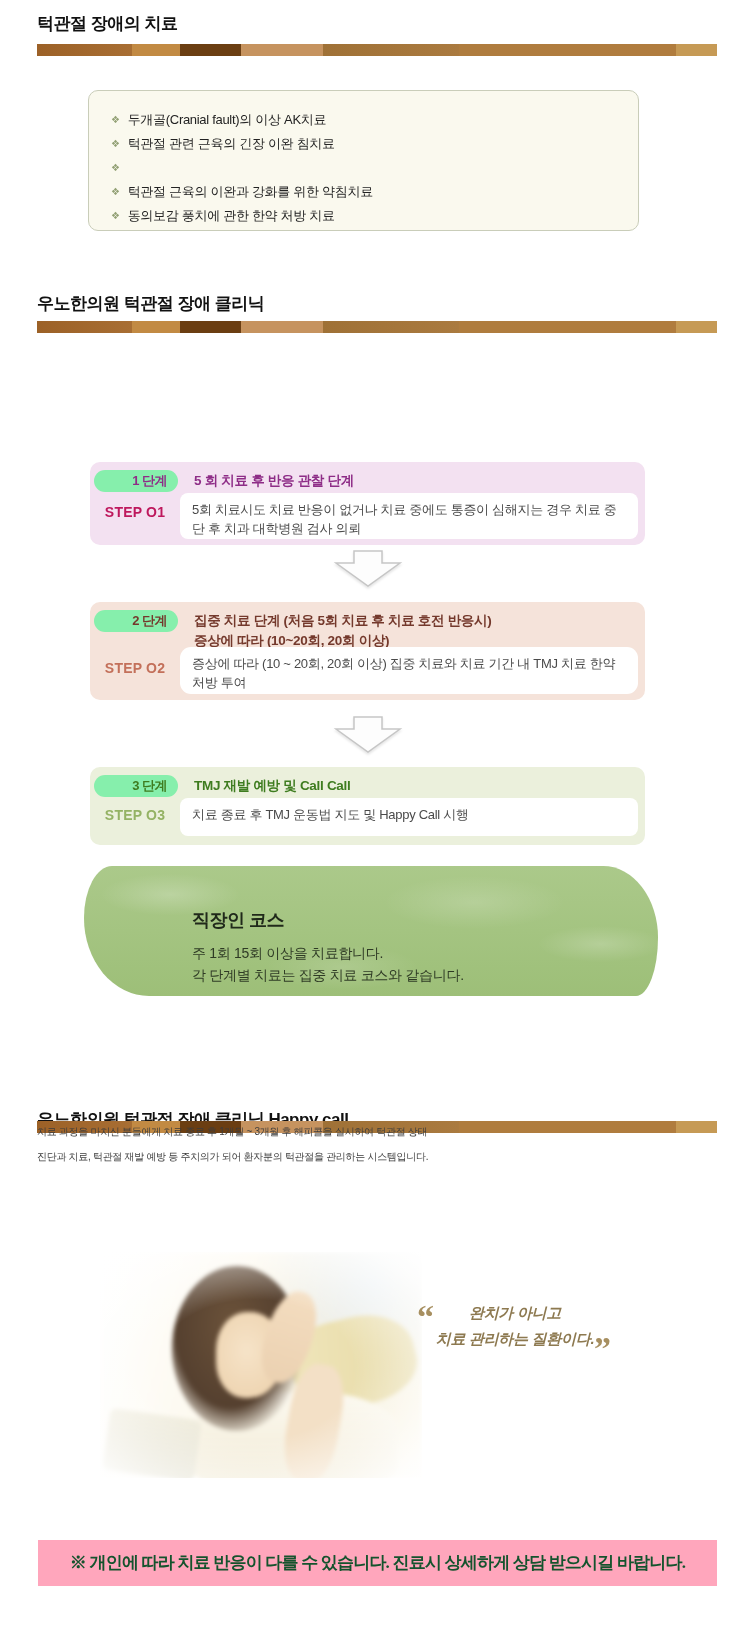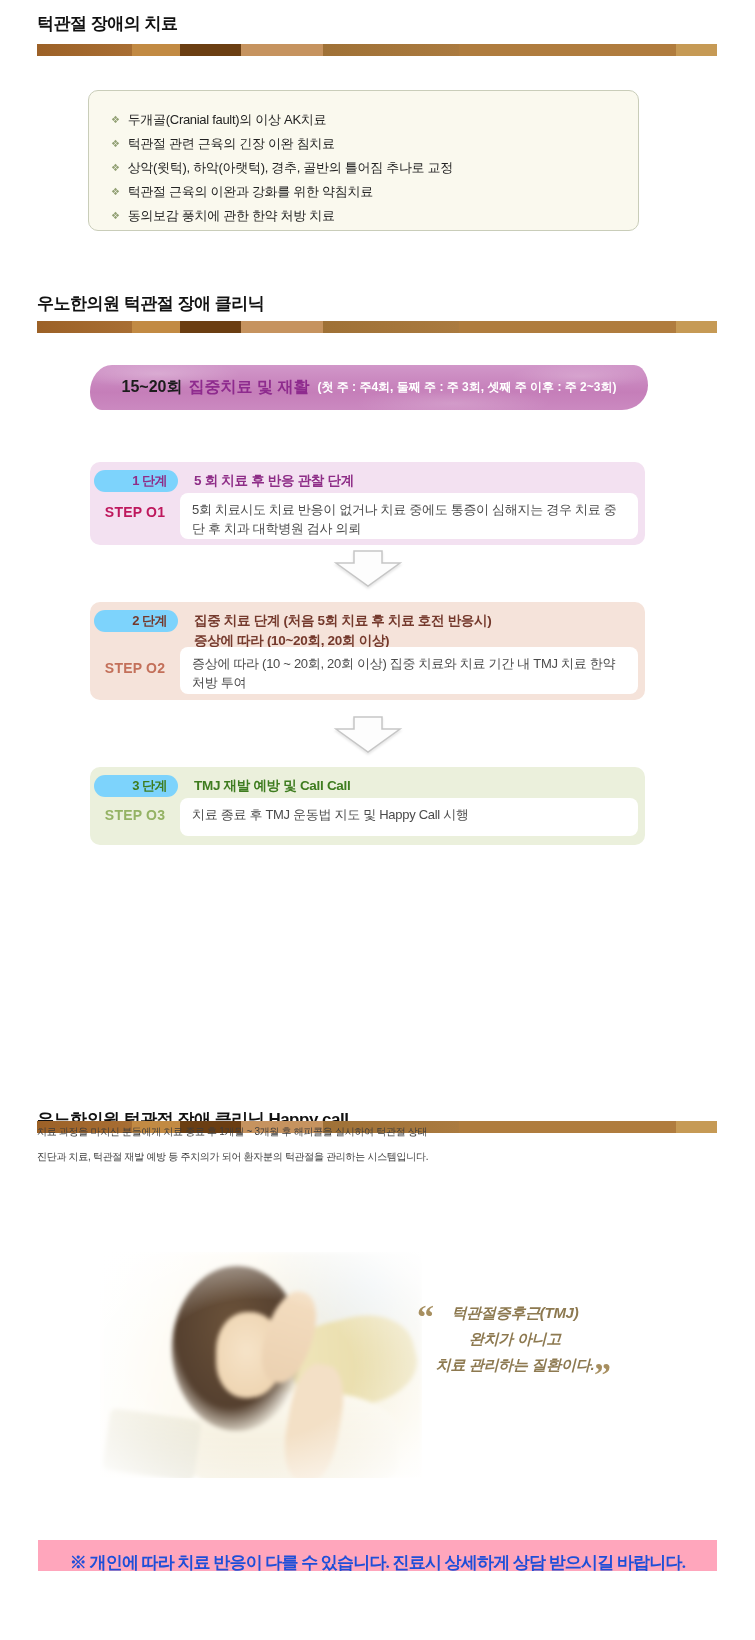--- a/index.html
+++ b/index.html
@@ -48,21 +48,21 @@
     background:rgba(201,129,190,.45);
     border-radius:45% 55% 60% 40% / 55% 40% 50% 60%;
   }
   .banner-count { font-size:16px; font-weight:bold; color:#1c1c1c; margin-right:6px; }
   .banner-label { font-size:16px; font-weight:bold; color:#8e2b8e; margin-right:8px; }
   .banner-schedule { font-size:12px; font-weight:bold; color:#fff; }
   
   .step { position:absolute; left:90px; width:555px; border-radius:10px; }
   .step .pill {
     position:absolute; left:4px; top:8px; width:84px; height:22px;
-    background:#7dd3fc; border-radius:12px; text-align:right; padding-right:11px;
+    background:#86efac; border-radius:12px; text-align:right; padding-right:11px;
     font-weight:bold; font-size:13px; line-height:22px; letter-spacing:-0.5px;
   }
   .step .heading {
     position:absolute; left:104px; top:9px; font-size:13.5px; font-weight:bold;
     line-height:20px; letter-spacing:-0.3px;
   }
   .step .code {
     position:absolute; left:0; width:90px; text-align:center;
     font-weight:bold; font-size:14px; letter-spacing:0.2px;
   }
@@ -70,21 +70,21 @@
     position:absolute; left:90px; right:7px; background:#fff; border-radius:8px;
     padding:7px 12px; font-size:13px; color:#4a4a4a; line-height:19px; letter-spacing:-0.3px;
   }
   .step1 { top:462px; height:83px; background:#f3e1f1; }
   .step1 .pill, .step1 .heading { color:#8e2d87; }
   .step1 .code { color:#be185d; top:42px; }
   .step1 .desc { top:31px; bottom:6px; }
   .step2 { top:602px; height:98px; background:#f5e3da; }
   .step2 .pill, .step2 .heading { color:#74392c; }
   .step2 .code { color:#c3705a; top:58px; }
-  .step2 .desc { top:45px; bottom:6px; }
+  .step2 .desc { top:45px; bottom:6px;border-radius:11px; }
   .step3 { top:767px; height:78px; background:#ebf0dc; }
   .step3 .pill, .step3 .heading { color:#3e7c1f; }
   .step3 .code { color:#94b264; top:40px; }
   .step3 .desc { top:31px; bottom:9px; }
   .arrow { position:absolute; left:330px; width:76px; height:40px; filter:drop-shadow(0 2px 1px rgba(0,0,0,0.10)); }
   .arrow1 { top:550px; } .arrow2 { top:716px; }
   
   .course {
     position:absolute; left:84px; top:866px; width:574px; height:130px;
     background:
@@ -118,24 +118,24 @@
   .ph-laptop { position:absolute; left:6px; bottom:2px; width:92px; height:62px; background:linear-gradient(#f1eee0,#e2dfcd); border-radius:6px; transform:rotate(8deg); }
   .ph-fade { position:absolute; inset:0; background:radial-gradient(ellipse at 48% 52%, transparent 42%, rgba(255,255,255,.85) 86%, #fff 100%); }
   
   .quote { position:absolute; left:415px; top:1300px; width:200px; text-align:center; }
   .q-line { font-size:15px; font-weight:bold; font-style:italic; color:#8d7950; line-height:26px; letter-spacing:-0.3px; }
   .q-mark { position:absolute; font-family:"Liberation Serif","DejaVu Serif",serif; font-size:34px; font-weight:bold; color:#a78f60; line-height:1; }
   .q-open { left:2px; top:0px; }
   .q-close { right:4px; bottom:-14px; }
   
   .notice {
-    position:absolute; left:38px; top:1540px; width:679px; height:31px;
+    position:absolute; left:38px; top:1540px; width:679px; height:46px;
     background:#ffa6bc; text-align:center; line-height:46px;
     font-family:"Liberation Serif","DejaVu Serif",serif;
-    font-size:17px; font-weight:bold; color:#1d4ed8; letter-spacing:-0.8px;
+    font-size:17px; font-weight:bold; color:#14532d; letter-spacing:-0.8px;
   }
 </style>
 </head>
 <body>
 
 <div id="page">
 
   <div class="sec-title" style="top:12px;">턱관절 장애의 치료</div>
   <div class="divider-bar" style="top:44px;"></div>
 
@@ -143,40 +143,34 @@
     <div class="treat-item">
       <span class="bullet">❖</span>
       <span>두개골(Cranial fault)의 이상 AK치료</span>
     </div>
     <div class="treat-item">
       <span class="bullet">❖</span>
       <span>턱관절 관련 근육의 긴장 이완 침치료</span>
     </div>
     <div class="treat-item">
       <span class="bullet">❖</span>
-      <span>상악(윗턱), 하악(아랫턱), 경추, 골반의 틀어짐 추나로 교정</span>
     </div>
     <div class="treat-item">
       <span class="bullet">❖</span>
       <span>턱관절 근육의 이완과 강화를 위한 약침치료</span>
     </div>
     <div class="treat-item">
       <span class="bullet">❖</span>
       <span>동의보감 풍치에 관한 한약 처방 치료</span>
     </div>
   </div>
 
   <div class="sec-title" style="top:292px;">우노한의원 턱관절 장애 클리닉</div>
   <div class="divider-bar" style="top:321px;"></div>
 
-  <div class="brush-banner">
-    <span class="banner-count">15~20회</span>
-    <span class="banner-label">집중치료 및 재활</span>
-    <span class="banner-schedule">(첫 주 : 주4회, 둘째 주 : 주 3회, 셋째 주 이후 : 주 2~3회)</span>
-  </div>
 
   <div class="step step1">
     <div class="pill">1 단계</div>
     <div class="heading">5 회 치료 후 반응 관찰 단계</div>
     <div class="code">STEP O1</div>
     <div class="desc">5회 치료시도 치료 반응이 없거나 치료 중에도 통증이 심해지는 경우 치료 중단 후 치과 대학병원 검사 의뢰</div>
   </div>
 
   <div class="arrow arrow1">
     <svg viewBox="0 0 76 40" width="76" height="40">
@@ -200,20 +194,27 @@
     </svg>
   </div>
 
   <div class="step step3">
     <div class="pill">3 단계</div>
     <div class="heading">TMJ 재발 예방 및 Call Call</div>
     <div class="code">STEP O3</div>
     <div class="desc">치료 종료 후 TMJ 운동법 지도 및  Happy Call 시행</div>
   </div>
 
+  <div class="course">
+    <div class="course-title">직장인 코스</div>
+    <div class="course-lines">
+      <div>주 1회 15회 이상을 치료합니다.</div>
+      <div>각 단계별 치료는 집중 치료 코스와 같습니다.</div>
+    </div>
+  </div>
 
   <div class="sec-title" style="top:1090px;margin-top:18px;">우노한의원 턱관절 장애 클리닉 Happy call</div>
   <div class="divider-bar" style="top:1121px;"></div>
 
   <div class="paragraph">
     <div>치료 과정을 마치신 분들에게 치료 종료 후 1개월 ~ 3개월 후 해피콜을 실시하여 턱관절 상태</div>
     <div>진단과 치료, 턱관절 재발 예방 등 주치의가 되어 환자분의 턱관절을 관리하는 시스템입니다.</div>
   </div>
 
   <div class="photo">
@@ -226,21 +227,20 @@
       <div class="ph-face"></div>
       <div class="ph-hand"></div>
       <div class="ph-arm"></div>
       <div class="ph-laptop"></div>
     </div>
     <div class="ph-fade"></div>
   </div>
 
   <div class="quote">
     <span class="q-mark q-open">“</span>
-    <div class="q-line">턱관절증후근(TMJ)</div>
     <div class="q-line">완치가 아니고</div>
     <div class="q-line">치료 관리하는 질환이다.</div>
     <span class="q-mark q-close">”</span>
   </div>
 
   <div class="notice">※ 개인에 따라 치료 반응이 다를 수 있습니다. 진료시 상세하게 상담 받으시길 바랍니다.</div>
 
 </div>
 
 </body></html>

